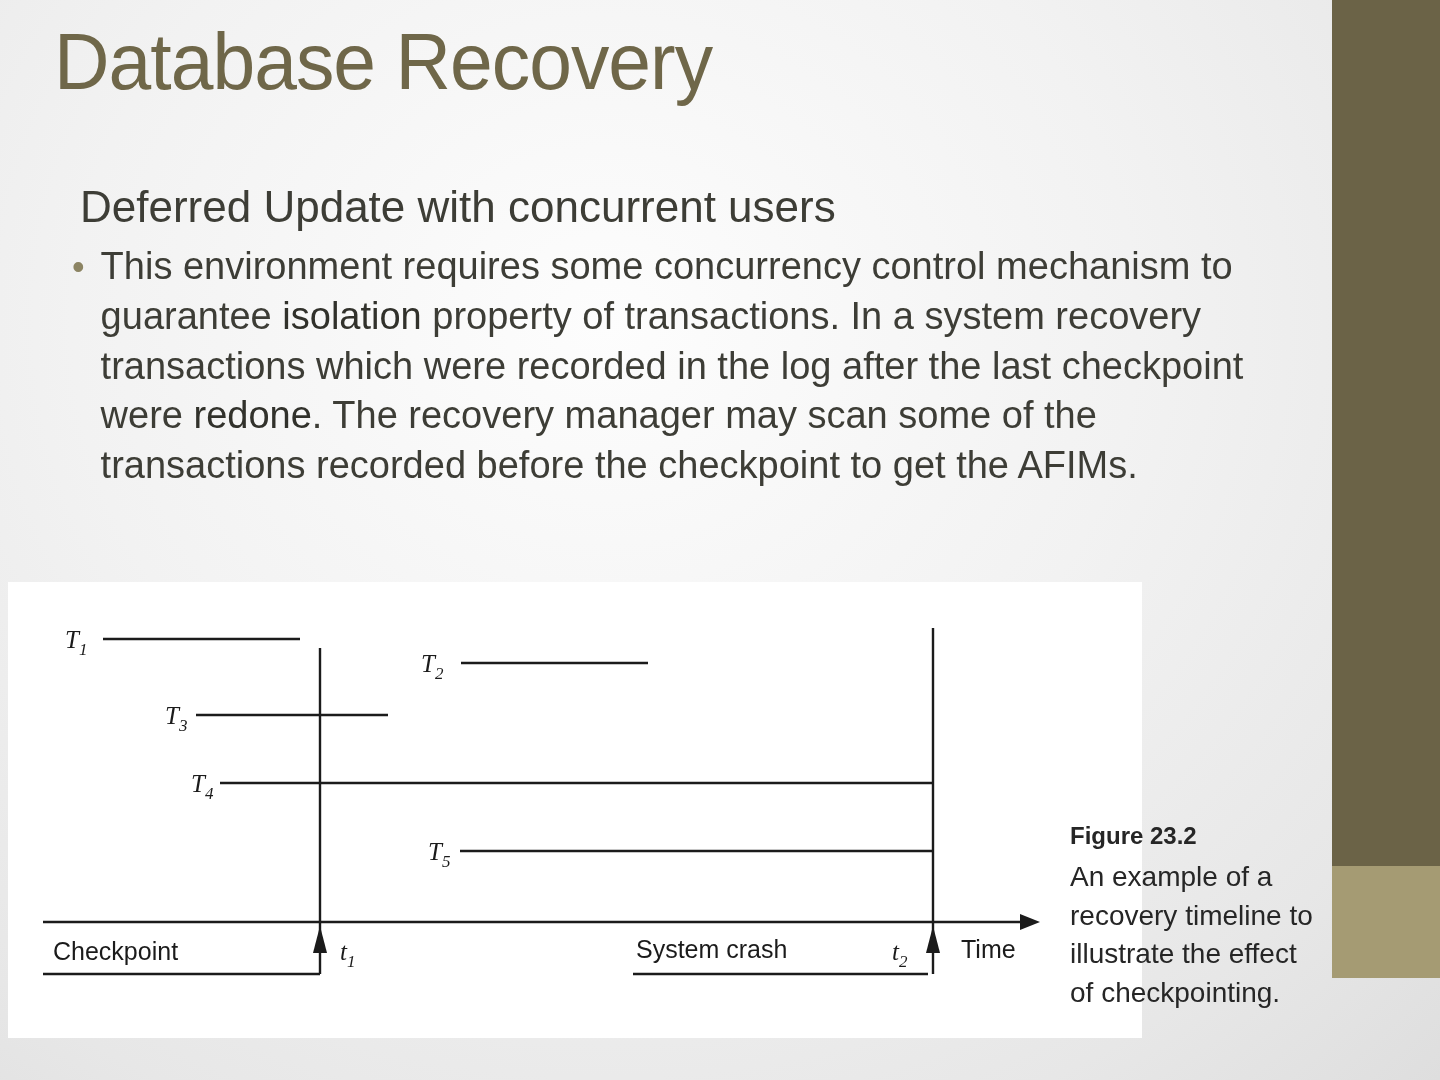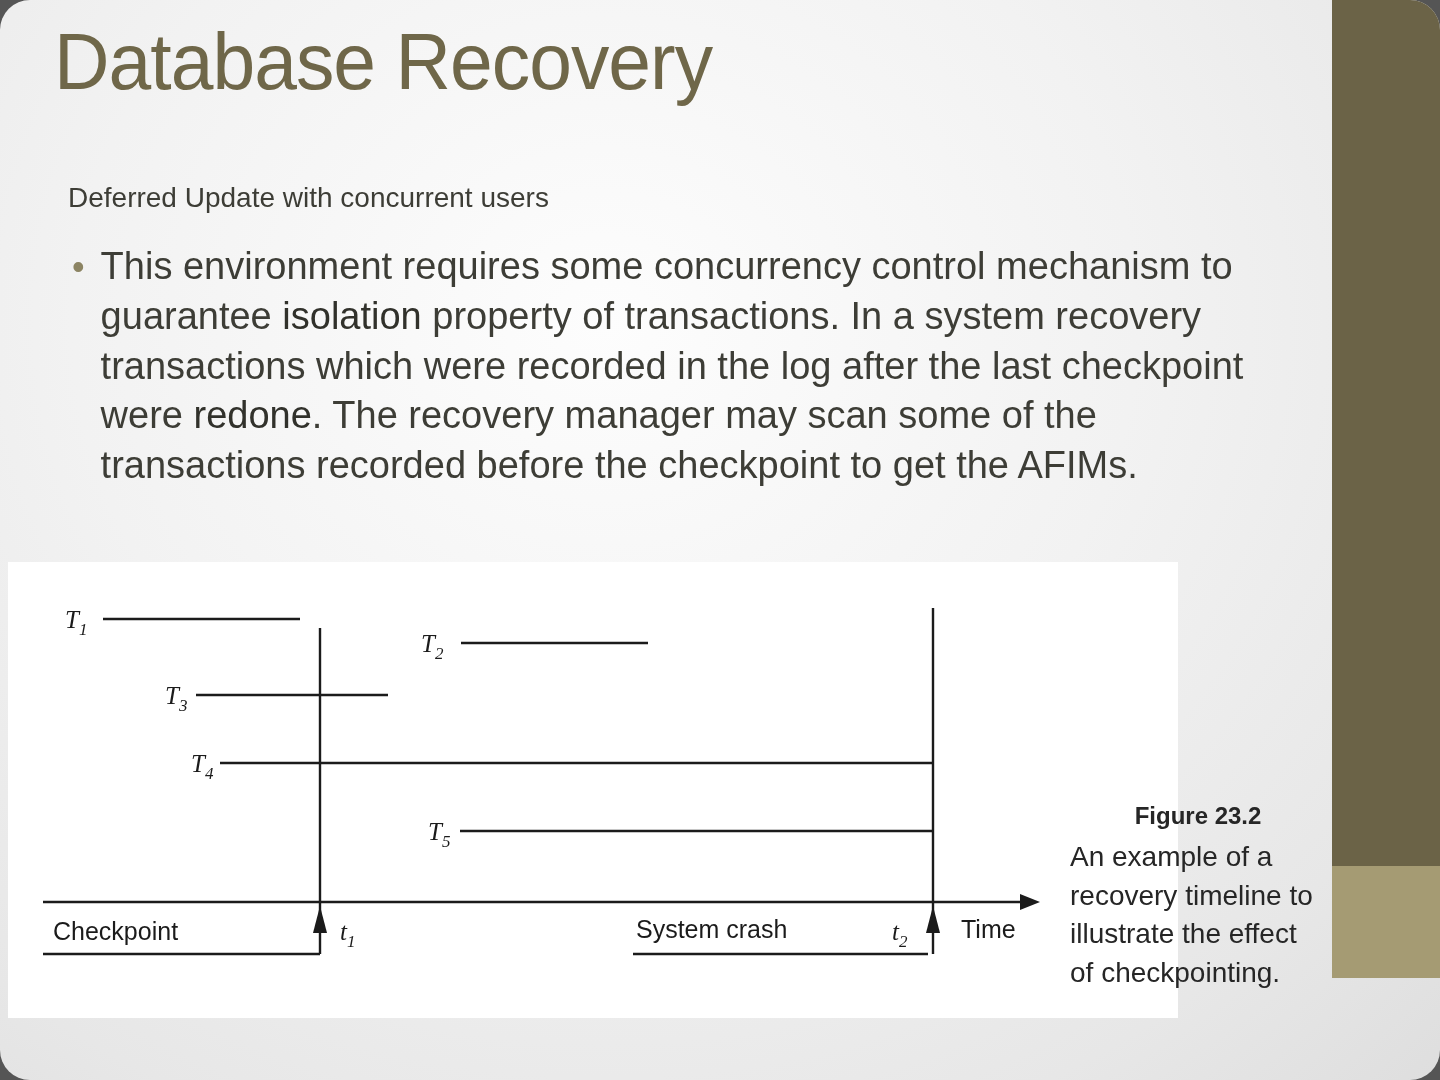--- a/index.html
+++ b/index.html
@@ -1,49 +1,48 @@
 <!DOCTYPE html>
 <html><head>
 <meta charset="utf-8">
 <style>
   html,body{margin:0;padding:0;background:#555;}
   .slide{
     position:relative;width:1440px;height:1080px;overflow:hidden;
     background:radial-gradient(ellipse at 42% 30%, #fdfdfd 0%, #f2f2f2 45%, #e7e7e7 80%, #dedede 100%);
     font-family:"Liberation Sans",sans-serif;
-    border-radius:30px;
   }
   .title{
     position:absolute;left:54px;top:16px;
     font-size:80px;color:#6f6749;letter-spacing:-1px;
     transform:scaleX(.96);transform-origin:left top;white-space:nowrap;
   }
   .subtitle{
-    position:absolute;left:68px;top:182px;
-    font-size:28px;color:#3d3d36;white-space:nowrap;
+    position:absolute;left:80px;top:182px;
+    font-size:44px;color:#3d3d36;white-space:nowrap;
   }
   .bullet-row{
     position:absolute;left:72px;top:242px;width:1250px;
     display:flex;align-items:flex-start;
   }
   .bullet-marker{
     color:#8c8463;font-size:36px;line-height:1.4;margin-right:16px;flex:0 0 auto;
   }
   .bullet-text{
     width:1180px;font-size:38px;line-height:1.31;color:#3d3d36;
   }
   .bullet-text .b{font-weight:normal;color:#31312b;}
   .figure{
-    position:absolute;left:8px;top:562px;width:1134px;height:456px;background:#ffffff;padding-left:36px;
+    position:absolute;left:8px;top:582px;width:1134px;height:456px;background:#ffffff;
   }
   .figure svg{position:absolute;left:0;top:0;}
   .caption{
     position:absolute;left:1062px;top:240px;width:256px;color:#262626;
   }
-  .caption-title{font-weight:bold;font-size:24px;margin-bottom:8px;text-align:center;}
+  .caption-title{font-weight:bold;font-size:24px;margin-bottom:8px;}
   .caption-text{font-size:28px;line-height:1.38;}
   .sidebar-dark{
     position:absolute;right:0;top:0;width:108px;height:866px;background:#6b6347;
   }
   .sidebar-light{
     position:absolute;right:0;top:866px;width:108px;height:112px;background:#a59b73;
   }
 </style>
 </head>
 <body>

